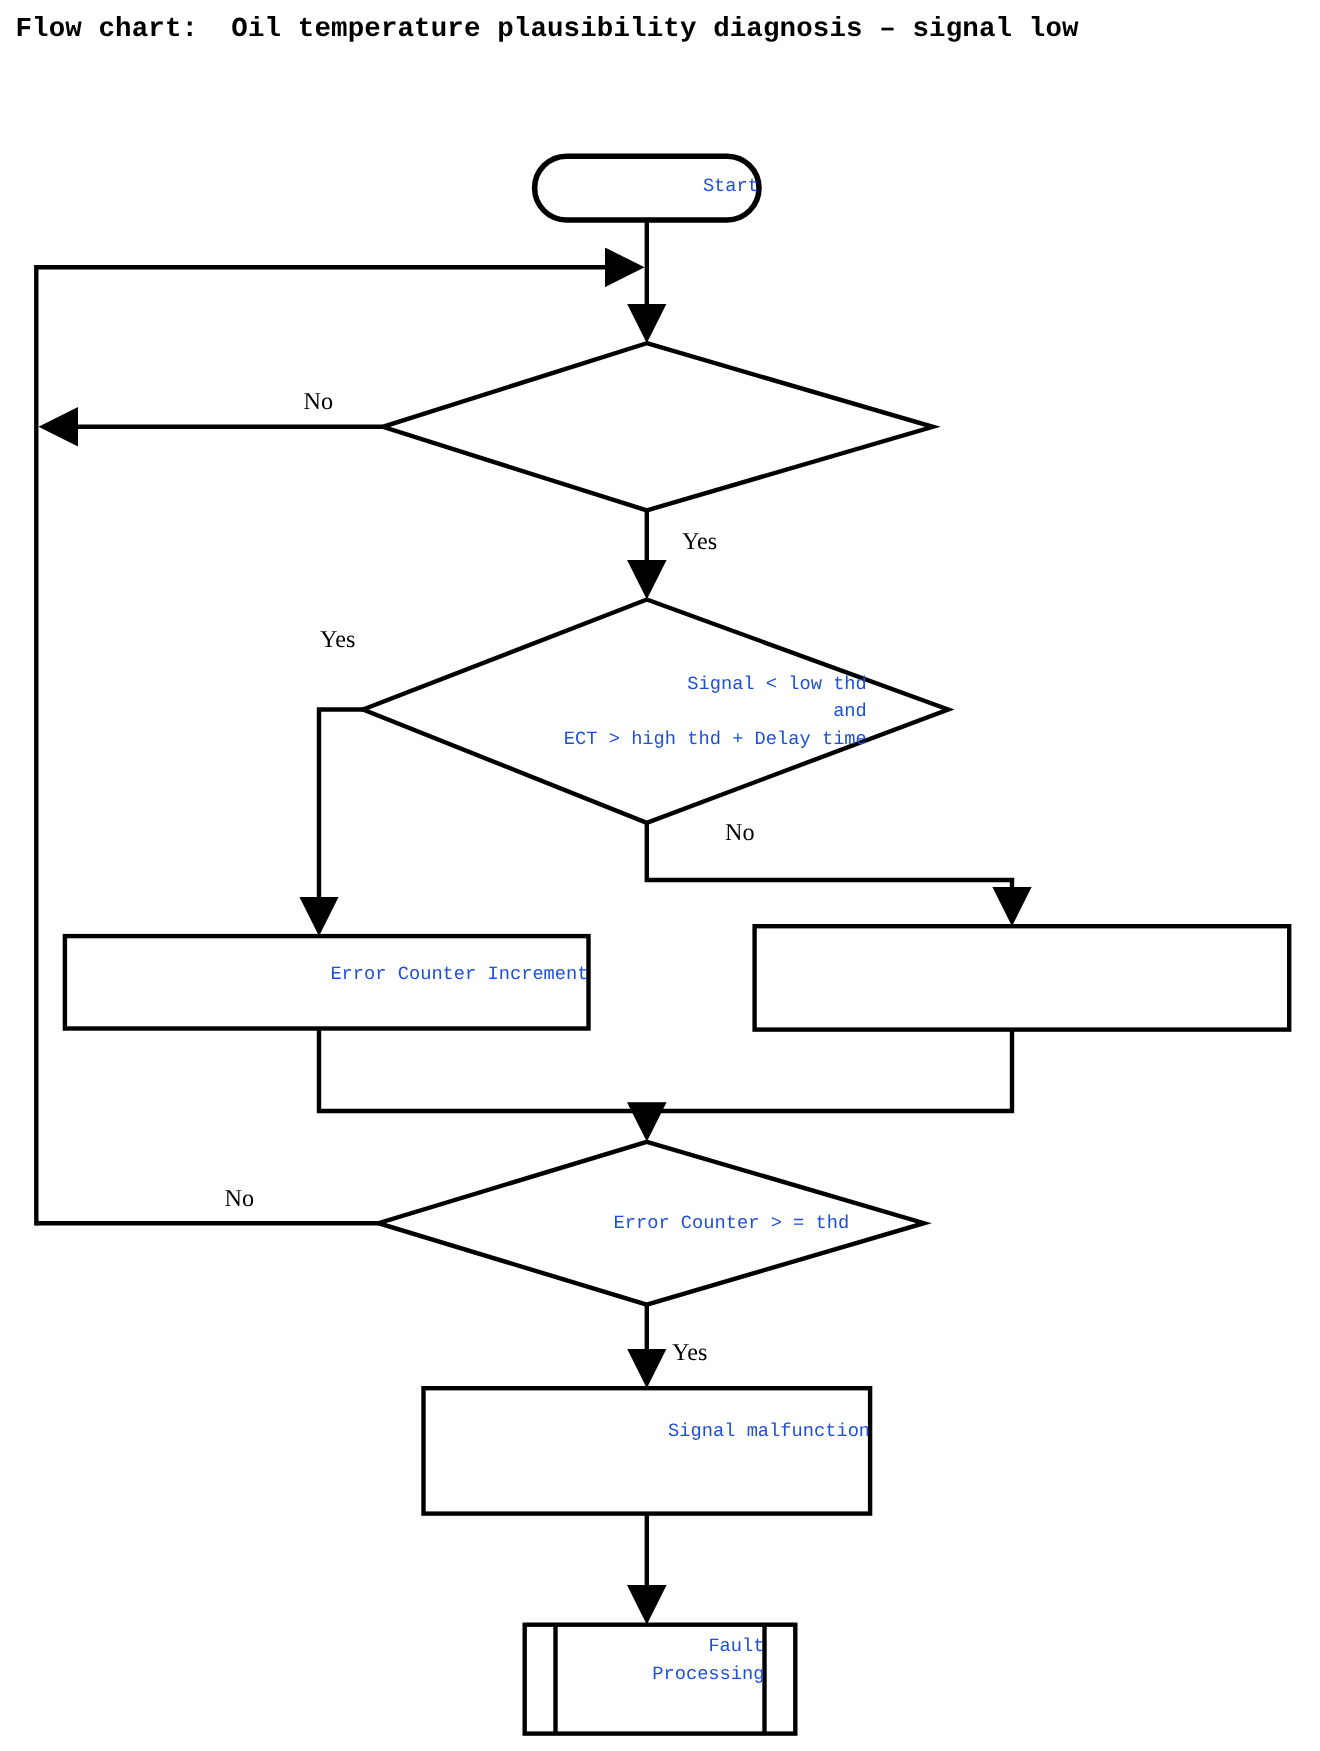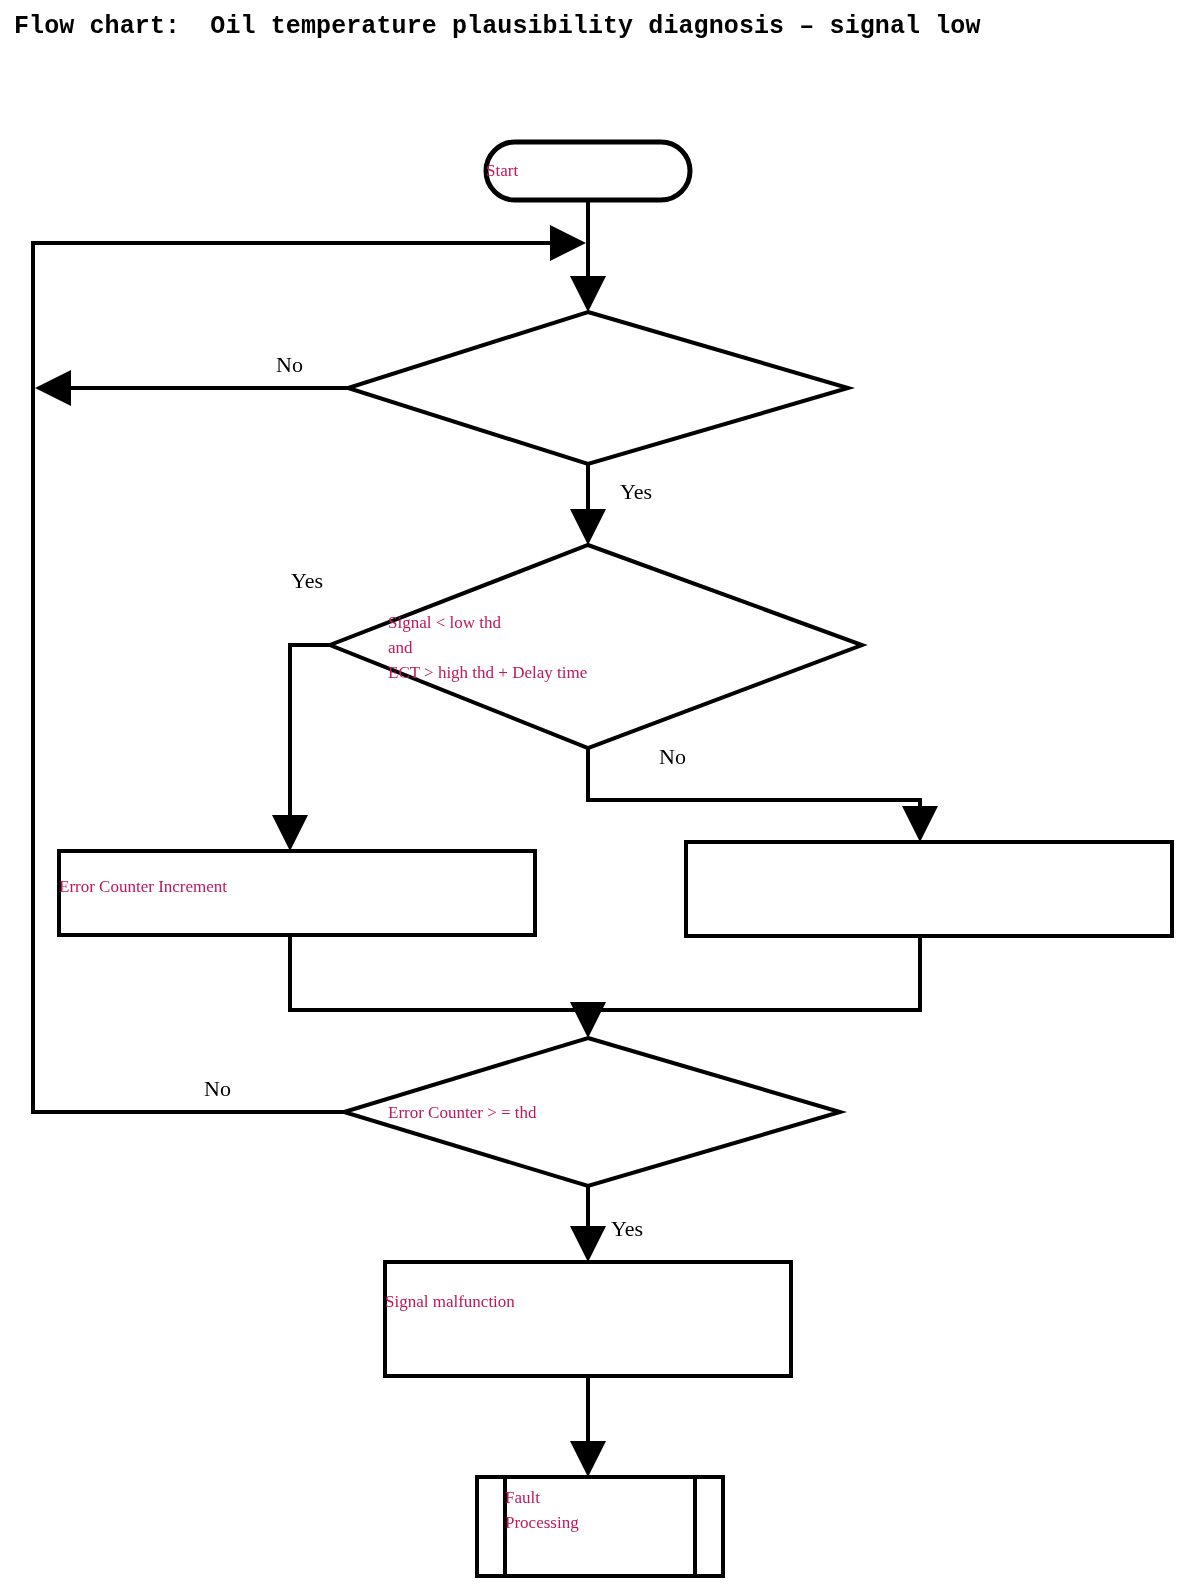--- a/index.html
+++ b/index.html
@@ -28,25 +28,25 @@
   }
   svg#flow {
     position: absolute;
     left: 0;
     top: 0;
     width: 1200px;
     height: 1592px;
   }
   .node-text {
     position: absolute;
-    text-align: left;
+    text-align: right;
     font-size: 17px;
     line-height: 25px;
-    font-family: Liberation Serif, serif;
-    color: #be185d;
+    font-family: Liberation Mono, monospace;
+    color: #1d4ed8;
     white-space: pre;
     pointer-events: none;
   }
   .edge-label {
     position: absolute;
     font-size: 22px;
     font-family: "Liberation Serif", "DejaVu Serif", serif;
     color: #000;
     white-space: pre;
   }
@@ -114,21 +114,21 @@
   <div class="node-text" style="left:486px; top:158px; width:204px;">Start</div>
 
 
   <div class="node-text" style="left:388px; top:610px; width:400px;">Signal &lt; low thd</div>
   <div class="node-text" style="left:388px; top:635px; width:400px;">and</div>
   <div class="node-text" style="left:388px; top:660px; width:400px;">ECT &gt; high thd + Delay time</div>
 
   <div class="node-text" style="left:59px; top:874px; width:476px;">Error Counter Increment</div>
 
 
-  <div class="node-text" style="left:388px; top:1100px; width:400px;">Error Counter &gt; = thd</div>
+  <div class="node-text" style="left:372px; top:1100px; width:400px;">Error Counter &gt; = thd</div>
 
   <div class="node-text" style="left:385px; top:1289px; width:406px;">Signal malfunction</div>
 
   <div class="node-text" style="left:505px; top:1485px; width:190px;">Fault</div>
   <div class="node-text" style="left:505px; top:1510px; width:190px;">Processing</div>
 
   <div class="edge-label" style="left:276px; top:352px;">No</div>
 
   <div class="edge-label" style="left:620px; top:479px;">Yes</div>
 

